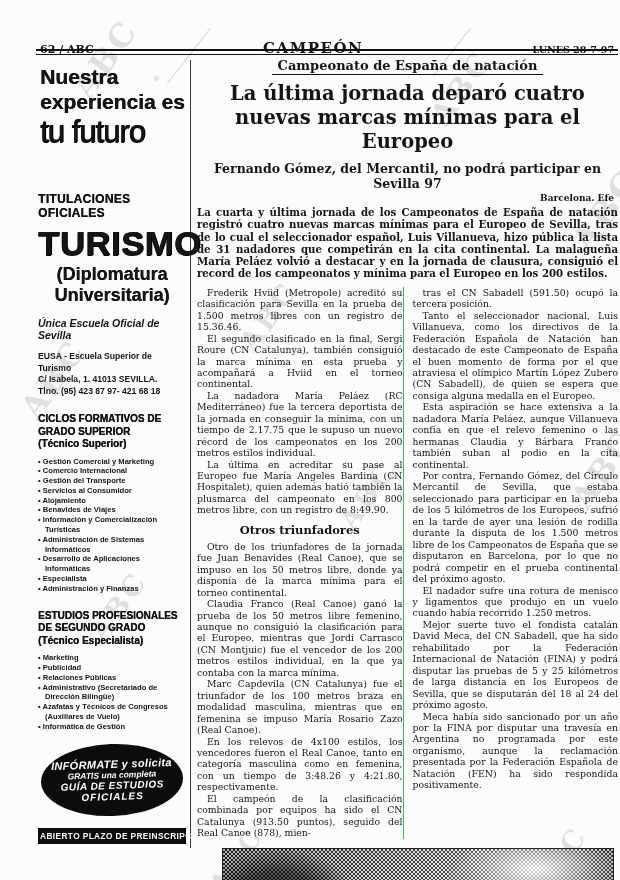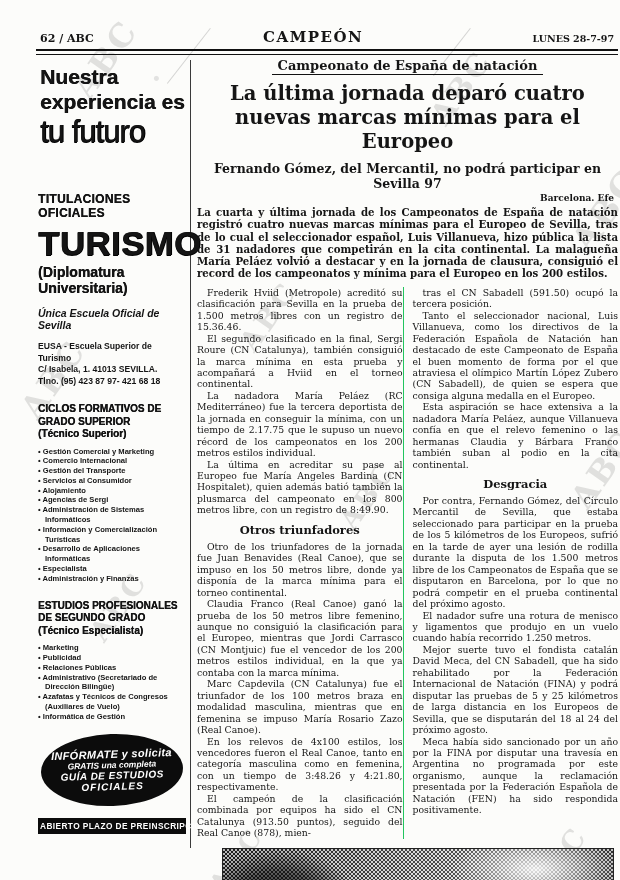--- a/index.html
+++ b/index.html
@@ -4,41 +4,41 @@
 <style>
   html,body{margin:0;padding:0;background:#e9e7e2;}
   .page{position:relative;width:620px;height:880px;background:#fcfcfa;color:#151515;
         font-family:"DejaVu Serif",serif;overflow:hidden;margin:0 auto;}
   
   .wm{position:absolute;font-family:"DejaVu Serif",serif;font-weight:bold;
       color:rgba(60,60,60,0.14);letter-spacing:3px;transform:rotate(-55deg);
       pointer-events:none;user-select:none;}
   .scratch{position:absolute;width:1px;background:rgba(90,90,90,0.25);transform:rotate(38deg);transform-origin:top left;}
   
-  .hdr{position:absolute;left:40px;right:6px;top:28px;display:flex;
+  .hdr{position:absolute;left:40px;right:6px;top:39px;display:flex;
        justify-content:space-between;align-items:baseline;}
   .hdr .pg{font-weight:bold;font-size:11px;}
   .hdr .sec{font-weight:bold;font-size:15px;letter-spacing:1.5px;}
   .hdr .dt{font-weight:bold;font-size:9.5px;}
   .hdr-rule{position:absolute;left:36px;right:2px;top:49px;height:3px;
             border-top:2.2px solid #111;border-bottom:1px solid #111;}
   .vline-main{position:absolute;left:190px;top:60px;height:788px;width:1px;background:#3a3a3a;}
   
   .ad{position:absolute;left:38px;top:60px;width:148px;font-family:"Liberation Sans",sans-serif;}
   .ad-slogan{position:relative;padding:4px 0 2px 2px;
      background:radial-gradient(circle at 80% 20%, rgba(0,0,0,0.10) 0 2px, transparent 3px),
                 radial-gradient(circle at 15% 85%, rgba(0,0,0,0.10) 0 2px, transparent 3px);}
   .ad-slogan .l1,.ad-slogan .l2{font-size:21px;font-weight:bold;line-height:25px;
      text-shadow:0.4px 0 #000;}
   .ad-slogan .l3{font-size:31px;font-weight:normal;line-height:36px;letter-spacing:-1px;
      text-shadow:0.9px 0 #000,0 0.7px #000;}
   .ad-titu{margin-top:40px;font-size:12px;font-weight:bold;letter-spacing:0.3px;text-shadow:0.3px 0 #000;}
   .ad-degree{font-size:34px;font-weight:bold;letter-spacing:0.5px;line-height:38px;margin-top:4px;
      text-shadow:1px 0 #000,0 0.8px #000;transform:scaleX(1.02);transform-origin:left;}
-  .ad-degsub{font-size:14px;font-weight:bold;margin-top:2px;text-shadow:0.3px 0 #000;}
+  .ad-degsub{font-size:18px;font-weight:bold;margin-top:2px;text-shadow:0.3px 0 #000;text-align:center;}
   .ad-unique{font-size:10.5px;font-weight:bold;font-style:italic;margin-top:11px;}
   .ad-school{margin-top:10px;font-size:8.6px;font-weight:bold;line-height:11.5px;}
   .ad-secthead{margin-top:16px;font-size:10px;font-weight:bold;line-height:12.5px;text-shadow:0.3px 0 #000;}
   .ad-list{margin-top:6px;}
   .ad-li{font-size:7.6px;font-weight:bold;line-height:9.8px;padding-left:7px;text-indent:-7px;}
   .ad-li::before{content:"• ";}
   .ad-oval{margin:12px auto 0 auto;width:142px;height:72px;background:#0c0c0c;border-radius:50%;
      display:flex;flex-direction:column;justify-content:center;align-items:center;color:#fff;
      font-style:italic;transform:rotate(-2deg);}
   .ad-oval .o1{font-size:11px;font-weight:bold;letter-spacing:0.3px;}
@@ -116,23 +116,23 @@
     <div class="ad-secthead">
       <div>CICLOS FORMATIVOS DE GRADO SUPERIOR</div>
       <div>(Técnico Superior)</div>
     </div>
     <div class="ad-list">
         <div class="ad-li">Gestión Comercial y Marketing</div>
         <div class="ad-li">Comercio Internacional</div>
         <div class="ad-li">Gestión del Transporte</div>
         <div class="ad-li">Servicios al Consumidor</div>
         <div class="ad-li">Alojamiento</div>
-        <div class="ad-li">Agencias de Sergi</div>
+        <div class="ad-li">Benavides de Viajes</div>
+        <div class="ad-li">Información y Comercialización Turísticas</div>
         <div class="ad-li">Administración de Sistemas Informáticos</div>
-        <div class="ad-li">Información y Comercialización Turísticas</div>
         <div class="ad-li">Desarrollo de Aplicaciones Informáticas</div>
         <div class="ad-li">Especialista</div>
         <div class="ad-li">Administración y Finanzas</div>
       </div>
     <div class="ad-secthead">
       <div>ESTUDIOS PROFESIONALES DE SEGUNDO GRADO</div>
       <div>(Técnico Especialista)</div>
     </div>
     <div class="ad-list">
         <div class="ad-li">Marketing</div>
@@ -170,21 +170,20 @@
           <p class="bodyp">Otro de los triunfadores de la jornada fue Juan Benavides (Real Canoe), que se impuso en los 50 metros libre, donde ya disponía de la marca mínima para el torneo continental.</p>
           <p class="bodyp">Claudia Franco (Real Canoe) ganó la prueba de los 50 metros libre femenino, aunque no consiguió la clasificación para el Europeo, mientras que Jordi Carrasco (CN Montjuic) fue el vencedor de los 200 metros estilos individual, en la que ya contaba con la marca mínima.</p>
           <p class="bodyp">Marc Capdevila (CN Catalunya) fue el triunfador de los 100 metros braza en modalidad masculina, mientras que en femenina se impuso María Rosario Zazo (Real Canoe).</p>
           <p class="bodyp">En los relevos de 4x100 estilos, los vencedores fueron el Real Canoe, tanto en categoría masculina como en femenina, con un tiempo de 3:48.26 y 4:21.80, respectivamente.</p>
           <p class="bodyp">El campeón de la clasificación combinada por equipos ha sido el CN Catalunya (913.50 puntos), seguido del Real Canoe (878), mien-</p>
         </div>
       <div class="col col2">
           <p class="bodyp">tras el CN Sabadell (591.50) ocupó la tercera posición.</p>
           <p class="bodyp">Tanto el seleccionador nacional, Luis Villanueva, como los directivos de la Federación Española de Natación han destacado de este Campeonato de España el buen momento de forma por el que atraviesa el olímpico Martín López Zubero (CN Sabadell), de quien se espera que consiga alguna medalla en el Europeo.</p>
           <p class="bodyp">Esta aspiración se hace extensiva a la nadadora María Peláez, aunque Villanueva confía en que el relevo femenino o las hermanas Claudia y Bárbara Franco también suban al podio en la cita continental.</p>
-          <p class="colhead">Desgracia</p>
           <p class="bodyp">Por contra, Fernando Gómez, del Círculo Mercantil de Sevilla, que estaba seleccionado para participar en la prueba de los 5 kilómetros de los Europeos, sufrió en la tarde de ayer una lesión de rodilla durante la disputa de los 1.500 metros libre de los Campeonatos de España que se disputaron en Barcelona, por lo que no podrá competir en el prueba continental del próximo agosto.</p>
           <p class="bodyp">El nadador sufre una rotura de menisco y ligamentos que produjo en un vuelo cuando había recorrido 1.250 metros.</p>
           <p class="bodyp">Mejor suerte tuvo el fondista catalán David Meca, del CN Sabadell, que ha sido rehabilitado por la Federación Internacional de Natación (FINA) y podrá disputar las pruebas de 5 y 25 kilómetros de larga distancia en los Europeos de Sevilla, que se disputarán del 18 al 24 del próximo agosto.</p>
           <p class="bodyp">Meca había sido sancionado por un año por la FINA por disputar una travesía en Argentina no programada por este organismo, aunque la reclamación presentada por la Federación Española de Natación (FEN) ha sido respondida positivamente.</p>
         </div>
     </div>
     <div class="photo"></div>
 
   </div>
 

